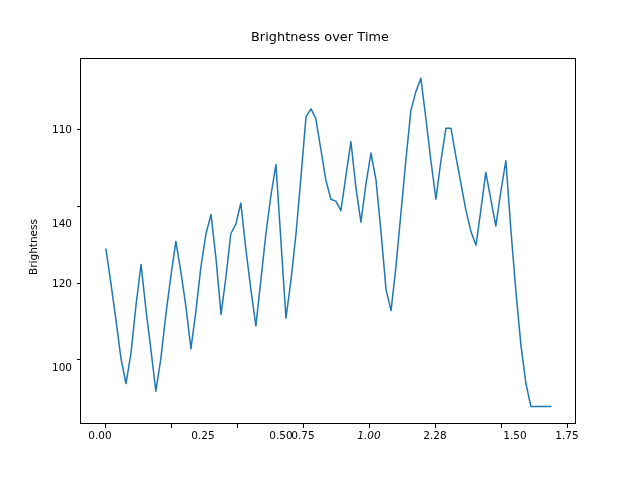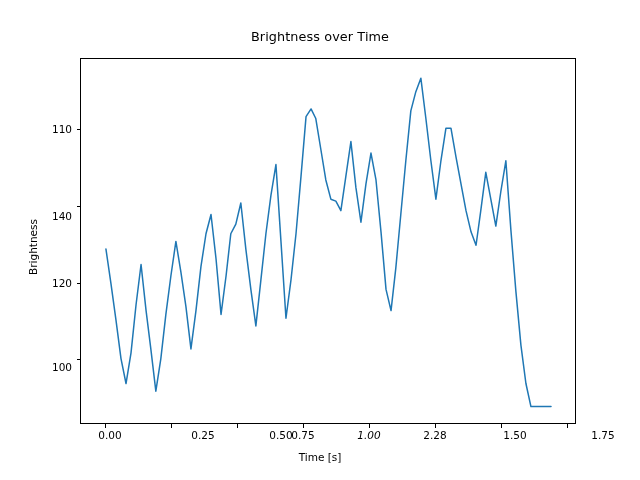--- a/index.html
+++ b/index.html
@@ -105,47 +105,46 @@
 
   <div id="chart-title">Brightness over Time</div>
 
   <div id="axes">
     <svg id="plot-svg" viewBox="0 0 496 366" preserveAspectRatio="none">
       <polyline id="data-line" fill="none" stroke="#1f77b4" stroke-width="1.5" stroke-linejoin="round" stroke-linecap="round" points="24.95,190.10 29.96,224.67 34.98,261.15 39.99,299.56 45.01,324.52 50.02,293.80 55.04,245.79 60.05,205.47 65.07,251.55 69.82,289.96 74.84,332.20 79.85,299.56 84.87,255.39 89.88,216.99 94.90,182.42 99.91,213.15 104.93,247.71 109.94,289.96 114.96,251.55 119.97,207.39 124.99,174.74 130.01,155.54 135.02,199.71 140.04,255.39 145.05,216.99 149.80,174.74 154.82,165.14 159.83,144.02 164.85,190.10 169.86,230.43 174.88,266.92 179.90,220.83 184.91,174.74 189.93,136.34 194.94,105.61 199.96,182.42 204.97,259.23 209.99,220.83 215.00,174.74 220.02,117.14 225.03,57.61 230.05,49.93 234.80,59.53 239.82,90.25 244.83,120.98 249.85,140.18 254.86,142.10 259.88,151.70 264.89,117.14 269.91,82.57 274.92,128.66 279.94,163.22 284.96,124.82 289.97,94.09 294.99,120.98 300.00,172.82 305.02,230.43 310.03,251.55 314.78,209.31 319.80,155.54 324.82,101.77 329.83,51.85 334.85,32.64 339.86,19.20 344.88,59.53 349.89,101.77 354.91,140.18 359.92,101.77 364.94,69.13 369.95,69.13 374.97,97.93 379.99,124.82 385.00,151.70 390.02,172.82 395.03,186.26 399.78,151.70 404.80,113.29 409.81,140.18 414.83,167.06 419.84,132.50 424.86,101.77 429.88,170.90 434.89,232.35 439.91,286.12 444.92,324.52 449.94,347.57 454.95,347.57 459.97,347.57 464.98,347.57 470.00,347.57"></polyline>
     </svg>
   </div>
 
   <div id="xtick-labels">
-      <div class="tick-label xtick-label" style="left: 110px;">0.00</div>
+      <div class="tick-label xtick-label" style="left: 100px;">0.00</div>
       <div class="tick-label xtick-label" style="left: 170.938px; margin-left: 32px;">0.25</div>
       <div class="tick-label xtick-label" style="left: 236.93px; margin-left: 44px;">0.50</div>
       <div class="tick-label xtick-label" style="left: 302.923px;">0.75</div>
       <div class="tick-label xtick-label" style="left: 368.915px; font-style: italic;">1.00</div>
       <div class="tick-label xtick-label" style="left: 434.908px;">2.28</div>
       <div class="tick-label xtick-label" style="left: 515px;">1.50</div>
-      <div class="tick-label xtick-label" style="left: 566.893px; margin-left: 36px;">1.75</div>
+      <div class="tick-label xtick-label" style="left: 566.893px;">1.75</div>
     </div>
   <div id="ytick-labels">
       <div class="tick-label ytick-label" style="top: 367px; left: 40px; width: 32px;">100</div>
       <div class="tick-label ytick-label" style="top: 282.669px; left: 40px; width: 32px;">120</div>
-      <div class="tick-label ytick-label" style="top: 216px; left: 40px; width: 32px;">140</div>
+      <div class="tick-label ytick-label" style="top: 223px; left: 40px; width: 32px;">140</div>
       <div class="tick-label ytick-label" style="top: 129.049px; left: 40px; width: 32px;">110</div>
     </div>
   <div id="tick-marks">
       <div class="tick-mark xtick-mark" style="left: 104.945px;"></div>
       <div class="tick-mark xtick-mark" style="left: 170.938px;"></div>
       <div class="tick-mark xtick-mark" style="left: 236.93px;"></div>
       <div class="tick-mark xtick-mark" style="left: 302.923px;"></div>
       <div class="tick-mark xtick-mark" style="left: 368.915px;"></div>
       <div class="tick-mark xtick-mark" style="left: 434.908px;"></div>
       <div class="tick-mark xtick-mark" style="left: 500.9px;"></div>
       <div class="tick-mark xtick-mark" style="left: 566.893px;"></div>
       <div class="tick-mark ytick-mark" style="top: 359.48px;"></div>
       <div class="tick-mark ytick-mark" style="top: 282.669px;"></div>
       <div class="tick-mark ytick-mark" style="top: 205.859px;"></div>
       <div class="tick-mark ytick-mark" style="top: 129.049px;"></div>
     </div>
 
-  <div id="xlabel">Time [s]</div>
 
   <div id="ylabel">Brightness</div>
 
 </div>
 
 </body></html>

